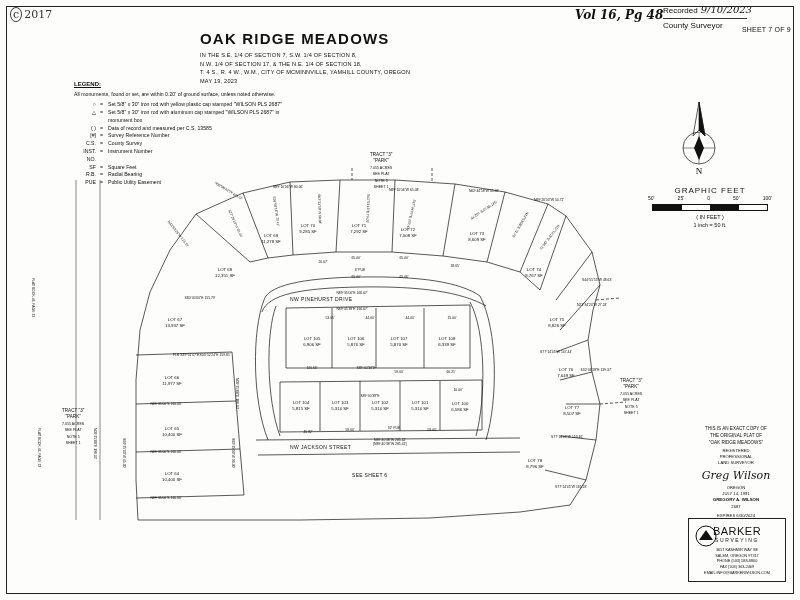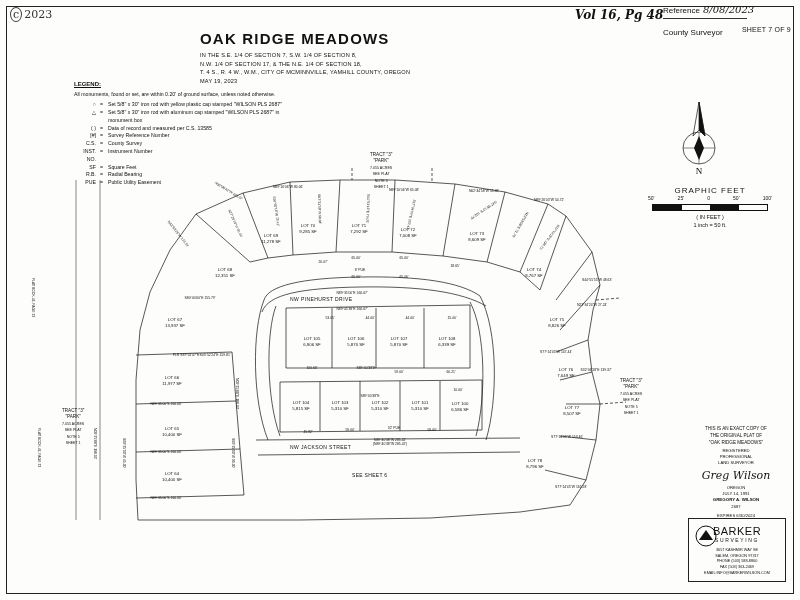--- a/index.html
+++ b/index.html
@@ -195,31 +195,31 @@
   }
 </style>
 </head>
 <body>
 
 <div id="page">
 
   <div class="border-outer"></div>
 
   <div class="abs" id="copyright-year">
-    <span class="cmark">c</span><span>2023</span>
+    <span class="cmark">c</span><span>2017</span>
   </div>
 
   <div class="abs hand" id="vol-page">Vol 16, Pg 48</div>
 
   <div class="abs" id="recorded-stamp">
     <div style="display:flex;align-items:baseline;gap:3px;">
-      <span>Reference</span>
-      <span class="recdate hand">8/08/2023</span>
-    </div>
-    <div style="border-top:.6px solid #333;width:84px;margin-top:1px;padding-top:9px;">
+      <span>Recorded</span>
+      <span class="recdate hand">9/10/2023</span>
+    </div>
+    <div style="border-top:.6px solid #333;width:84px;margin-top:1px;padding-top:2px;">
       <span>County Surveyor</span>
     </div>
   </div>
 
   <div class="abs" id="sheet-label">SHEET 7 OF 9</div>
 
   <div class="abs ctr" id="title-block">
     <div id="plat-title">OAK RIDGE MEADOWS</div>
     <div class="subtitle">
       <div>IN THE S.E. 1/4 OF SECTION 7, S.W. 1/4 OF SECTION 8,</div>

